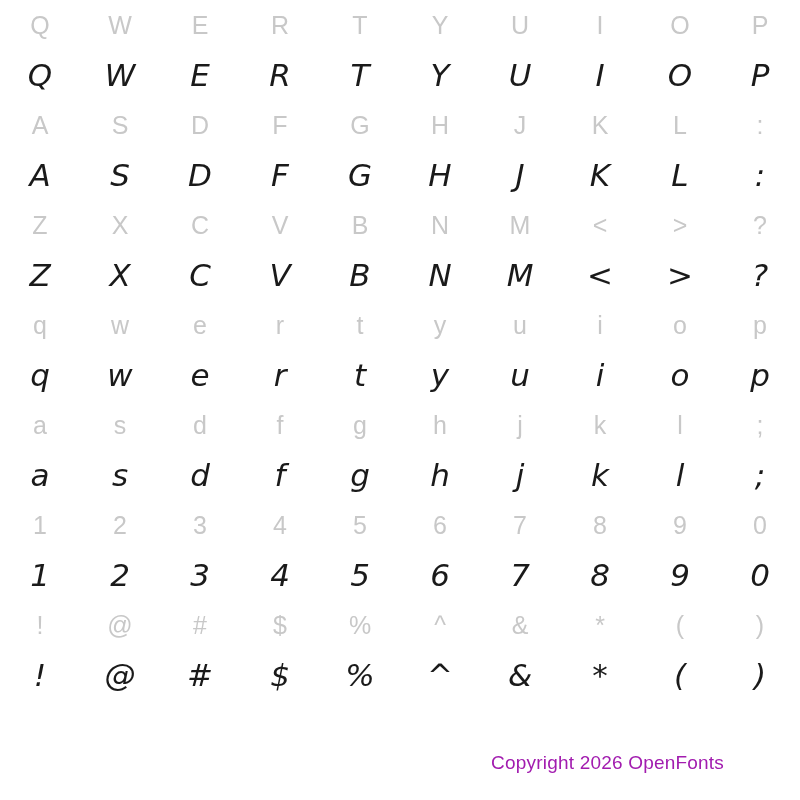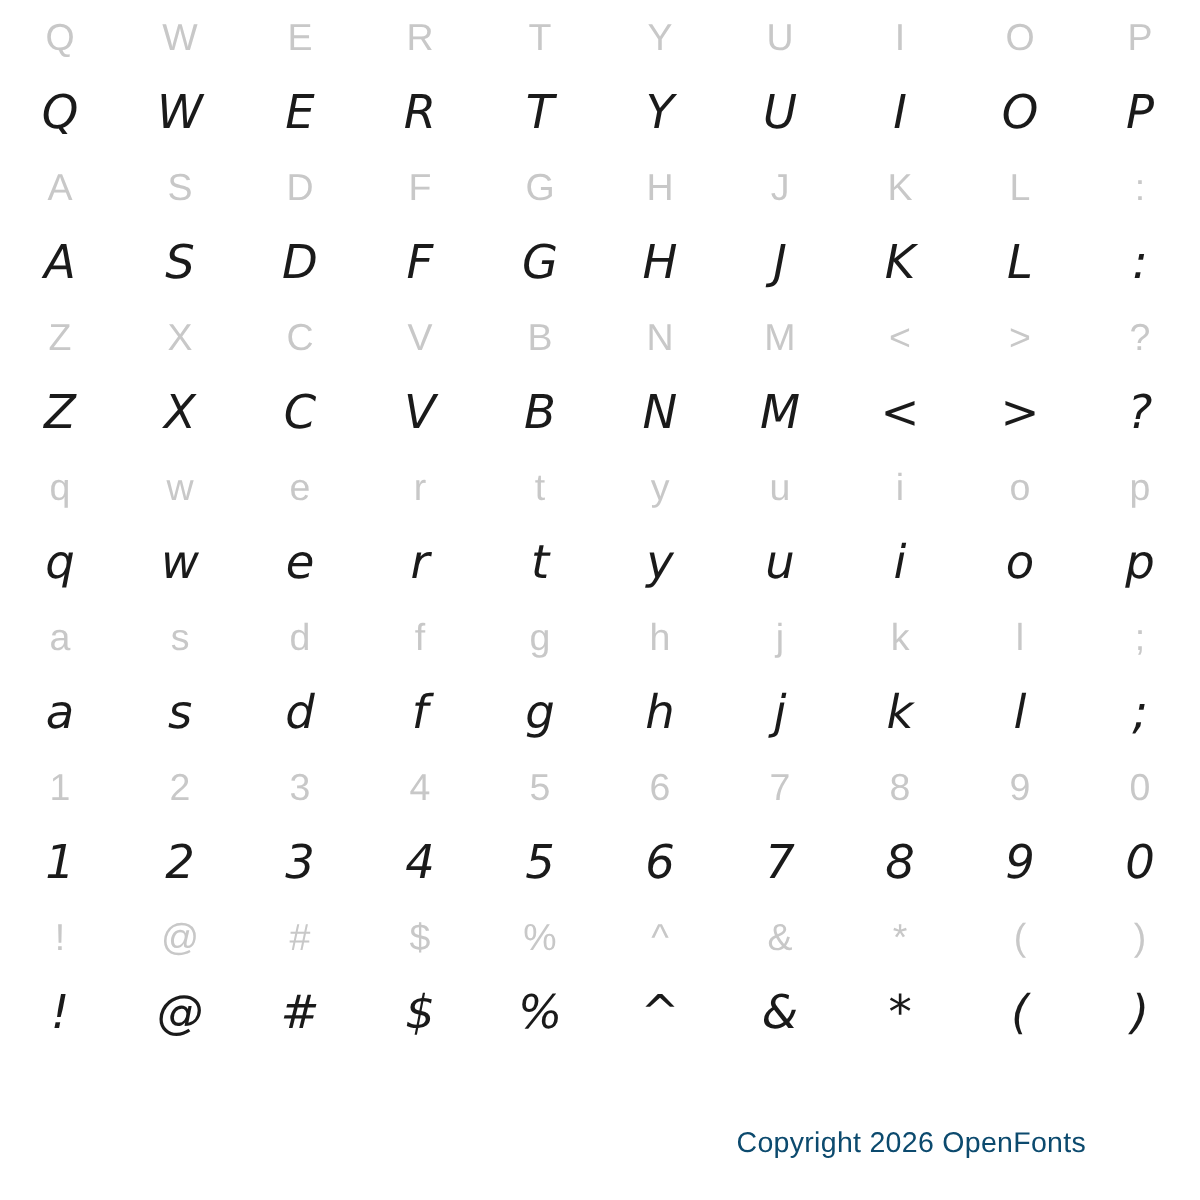--- a/index.html
+++ b/index.html
@@ -54,21 +54,21 @@
     color: #1a1a1a;
     font-family: "DejaVu Sans", sans-serif;
     font-size: 31px;
     font-style: italic;
     font-weight: 400;
   }
   .footer {
     position: absolute;
     right: 76px;
     bottom: 26px;
-    color: #0c4a6e;
+    color: #a21caf;
     font-family: "Liberation Sans", sans-serif;
     font-size: 19px;
     letter-spacing: 0.2px;
   }
 </style>
 </head>
 <body>
 
 <div id="specimen">
   <div class="grid">

